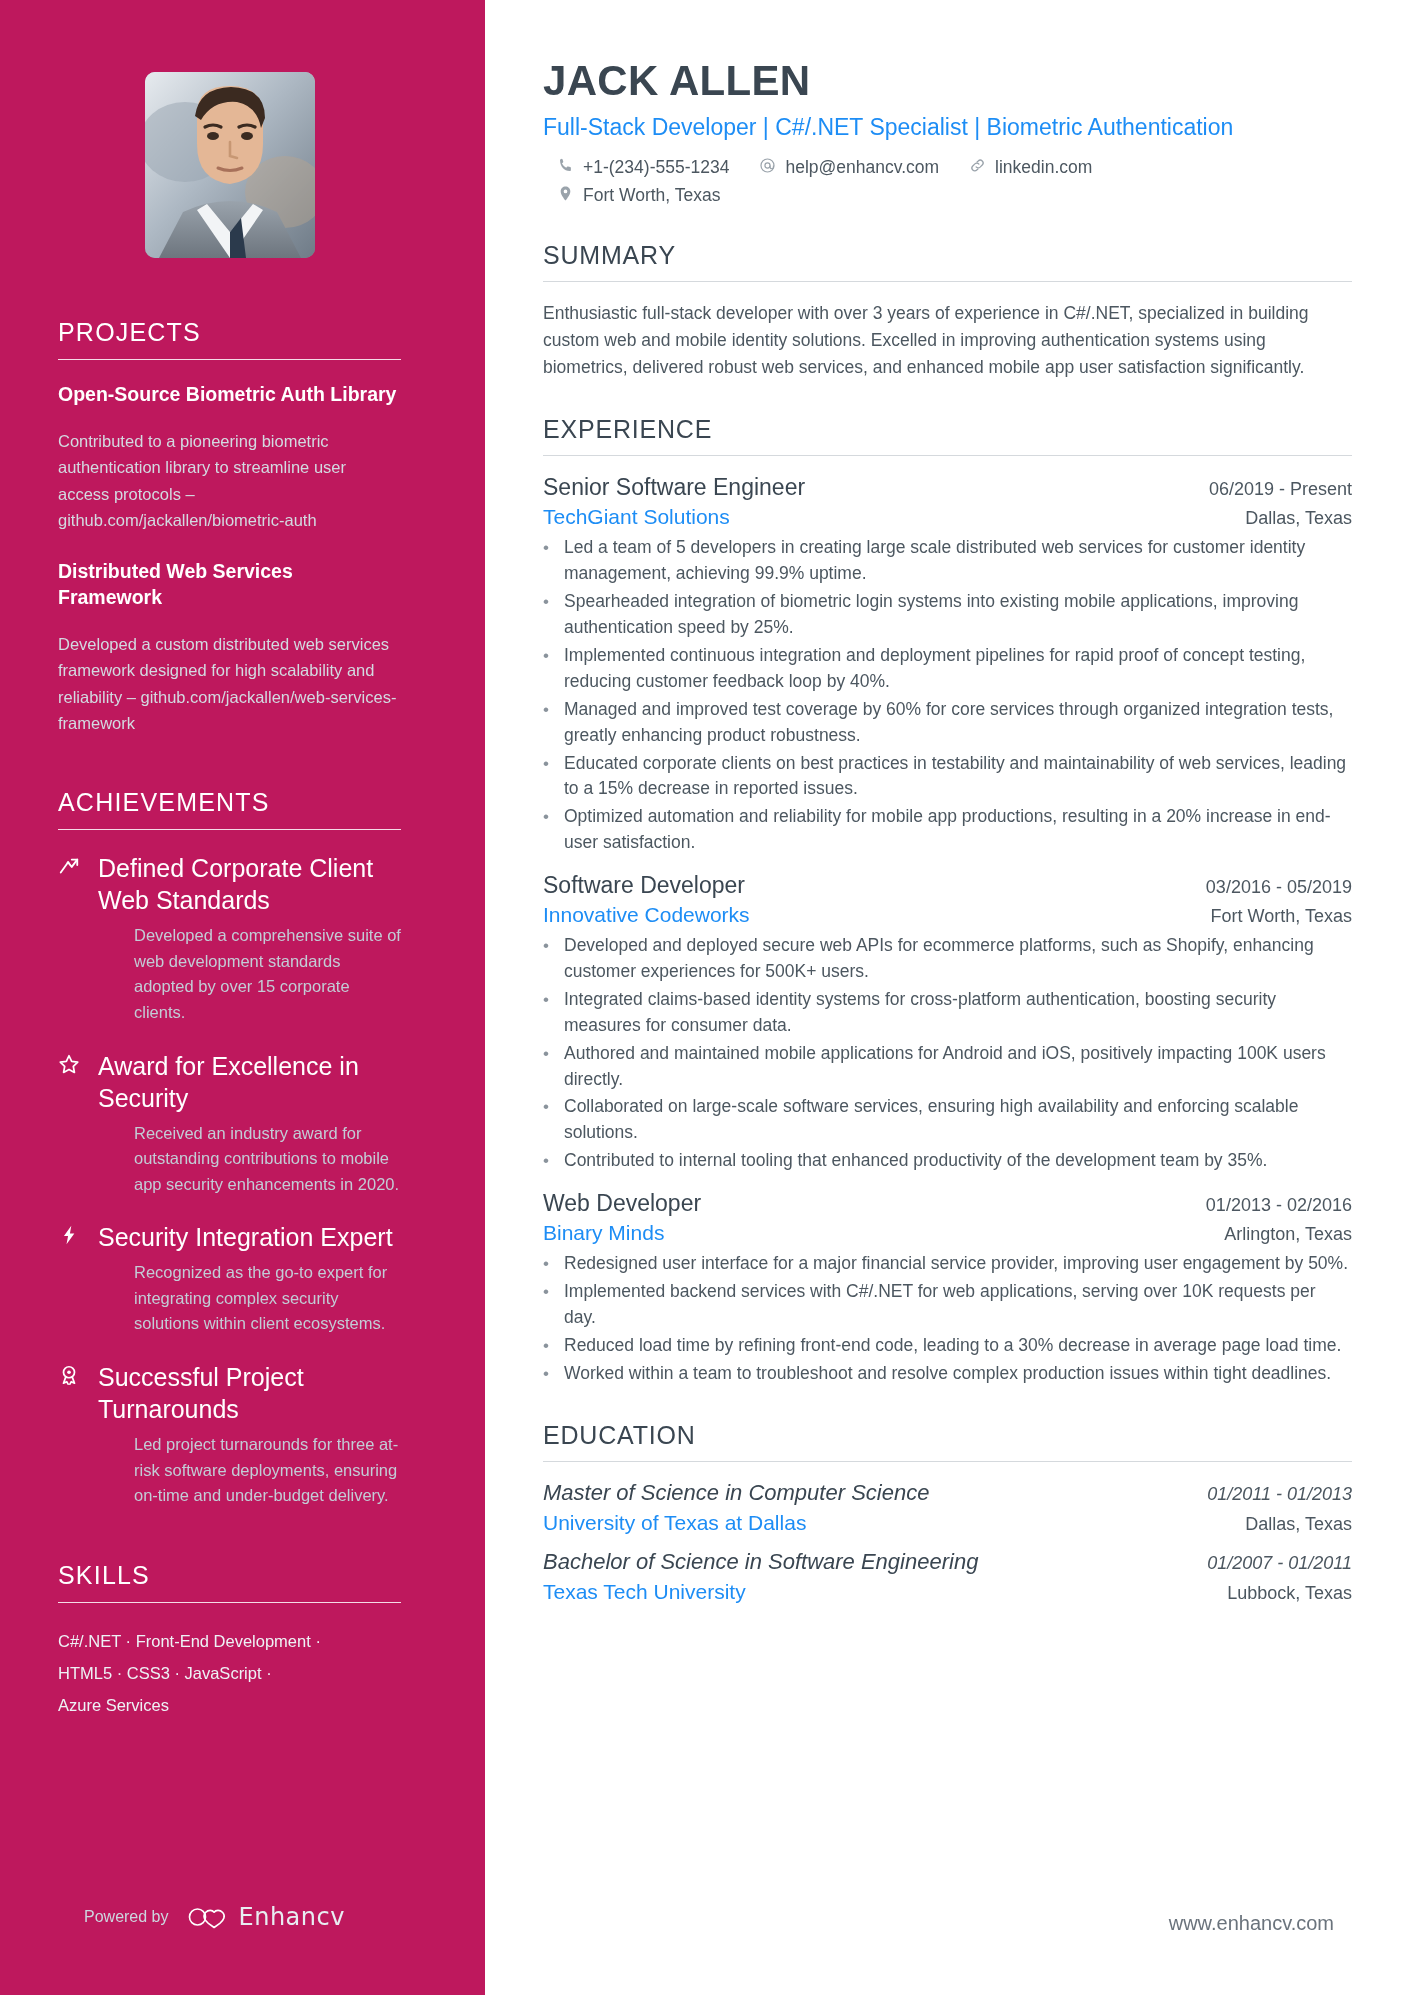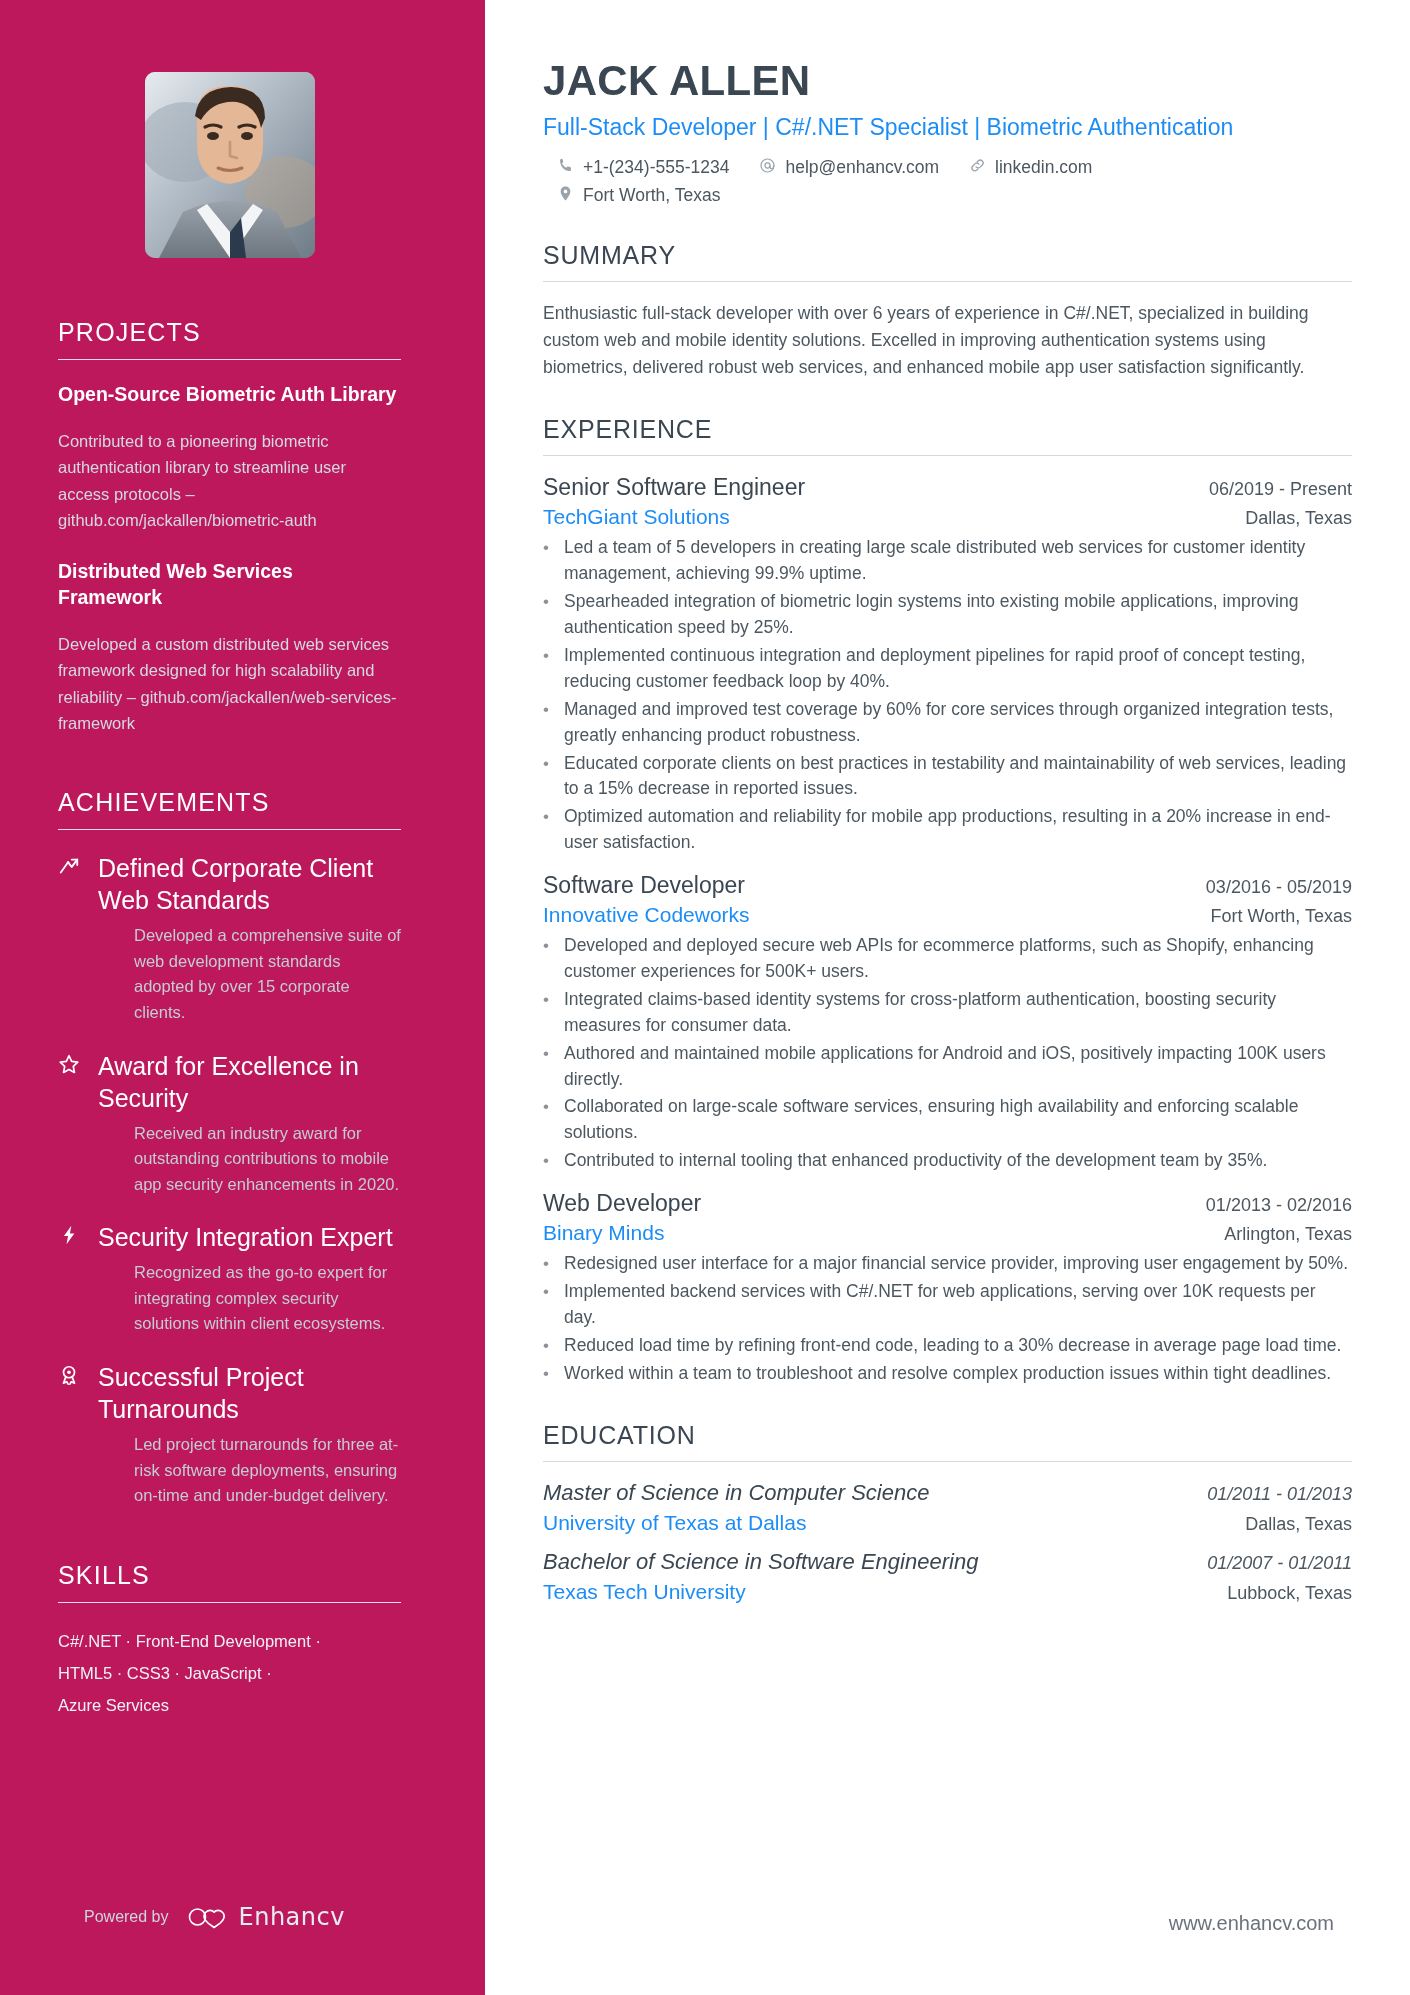--- a/index.html
+++ b/index.html
@@ -280,21 +280,21 @@
               <path d="M12 2.2c-3.8 0-6.8 3-6.8 6.8 0 5 6.8 12.8 6.8 12.8s6.8-7.8 6.8-12.8c0-3.8-3-6.8-6.8-6.8Zm0 9.4a2.6 2.6 0 1 1 0-5.2 2.6 2.6 0 0 1 0 5.2Z"></path>
             </svg>
         </span>
         <span>Fort Worth, Texas</span>
       </span>
     </div>
 
     <section class="sec">
       <div class="sec-h">SUMMARY</div>
       <div class="sec-rule"></div>
-      <p class="summary">Enthusiastic full-stack developer with over 6 years of experience in C#/.NET, specialized in building custom web and mobile identity solutions. Excelled in improving authentication systems using biometrics, delivered robust web services, and enhanced mobile app user satisfaction significantly.</p>
+      <p class="summary">Enthusiastic full-stack developer with over 3 years of experience in C#/.NET, specialized in building custom web and mobile identity solutions. Excelled in improving authentication systems using biometrics, delivered robust web services, and enhanced mobile app user satisfaction significantly.</p>
     </section>
 
     <section class="sec">
       <div class="sec-h">EXPERIENCE</div>
       <div class="sec-rule"></div>
 
       <div class="job">
         <div class="job-row">
           <div class="job-title">Senior Software Engineer</div>
           <div class="job-meta">06/2019 - Present</div>

